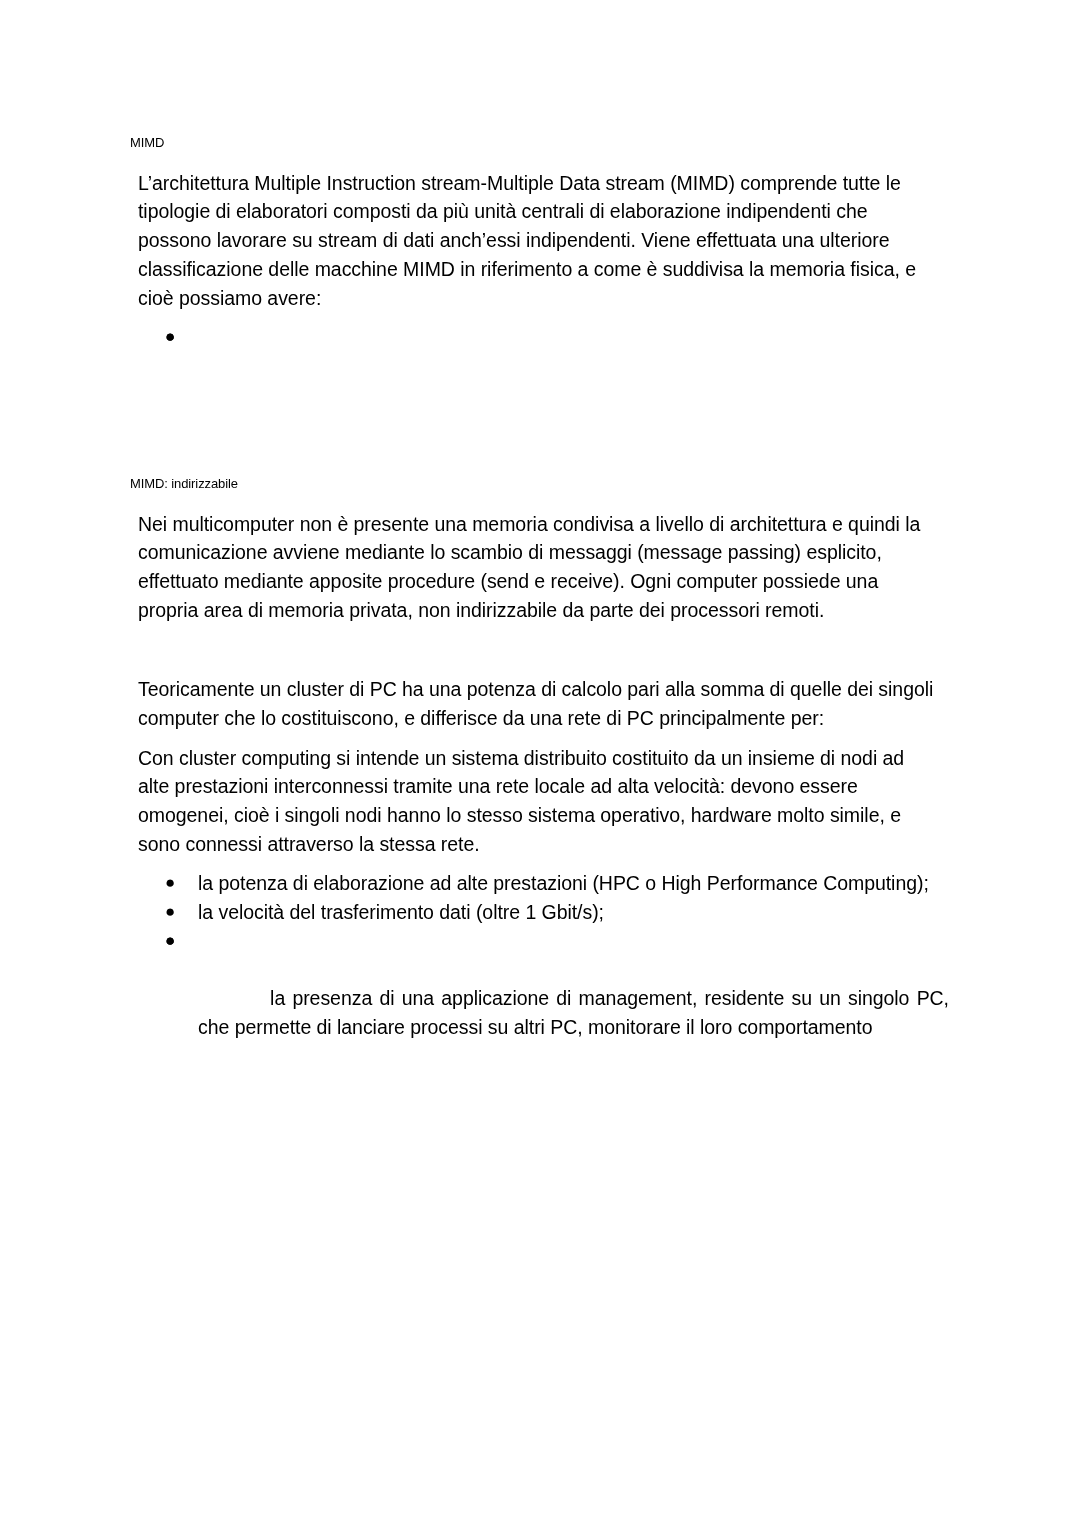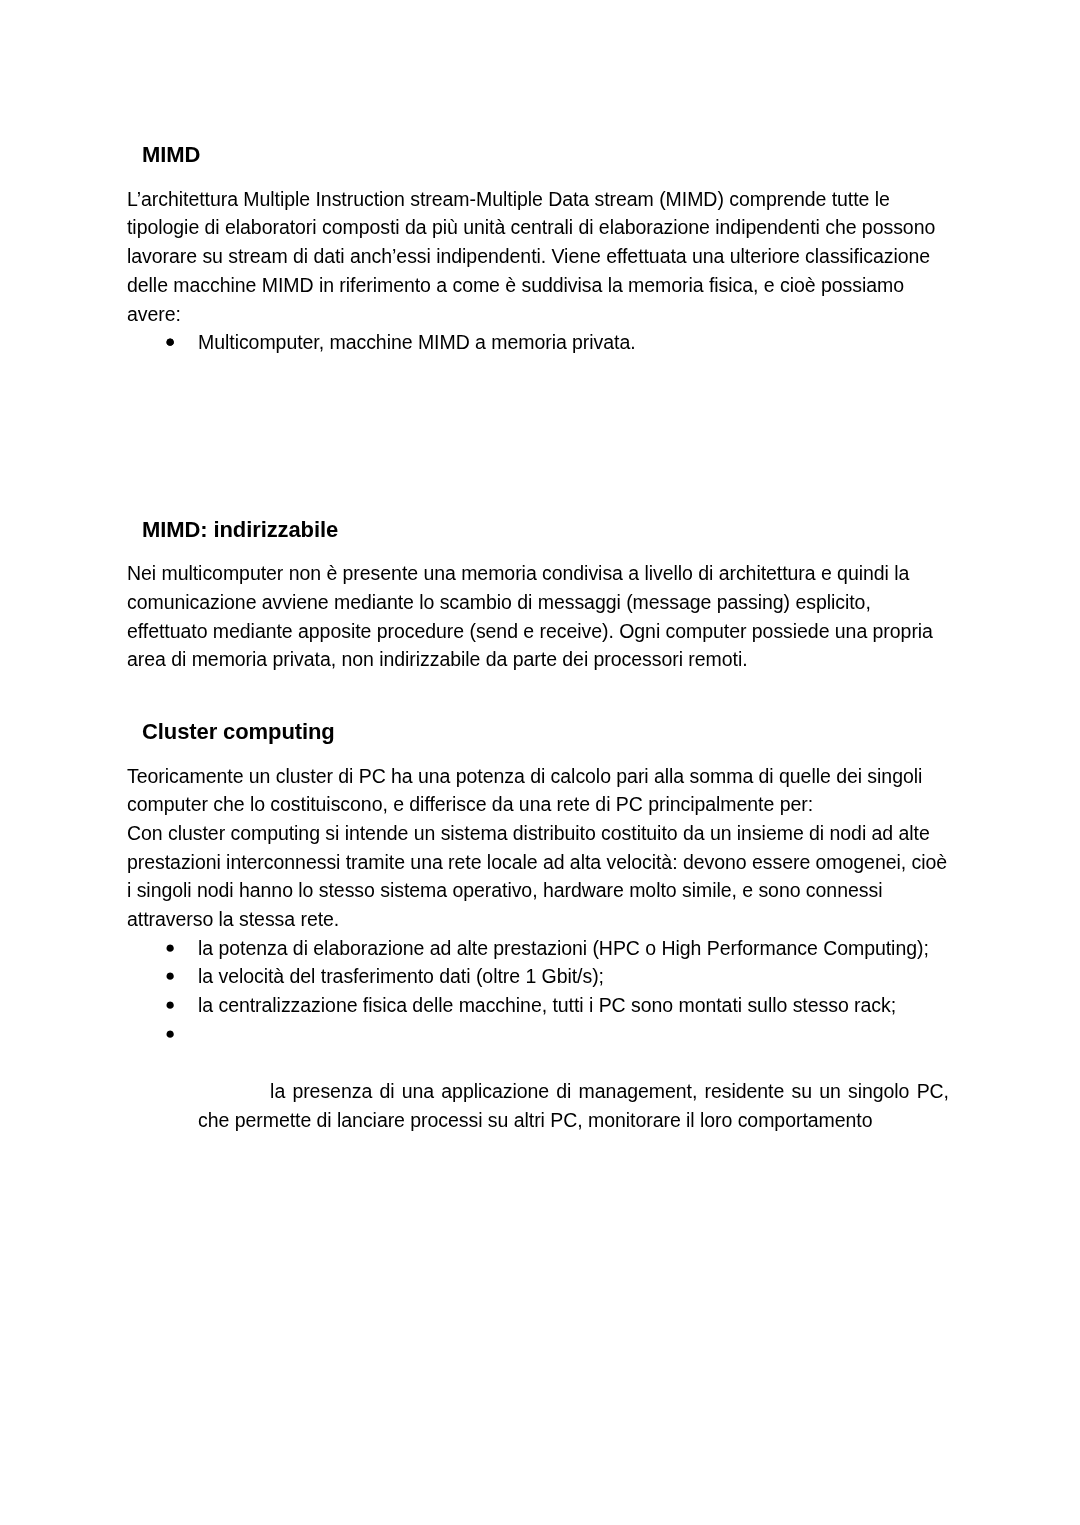--- a/index.html
+++ b/index.html
@@ -24,32 +24,32 @@
   }
 
   .doc-body {
     position: absolute;
     left: 127px;
     top: 126px;
     width: 822px;
   }
 
   .heading {
-    font-size: 22px;
-    font-weight: bold;
+    font-size: 13px;
+    font-weight: normal;
     line-height: 28.7px;
-    margin: 15px;
+    margin: 3px;
     letter-spacing: -0.1px;
   }
 
   .para {
     font-size: 19.5px;
     font-weight: normal;
     line-height: 28.7px;
-    margin: 0;
+    margin: 11px;
     letter-spacing: -0.05px;
   }
 
   .bullet-list {
     list-style: none;
     margin: 0;
     padding: 0;
   }
 
   .bullet-item {
@@ -94,53 +94,50 @@
 
     <div>
       <p class="heading">MIMD</p>
       <p class="para">L’architettura Multiple Instruction stream-Multiple Data stream (MIMD) comprende tutte le tipologie di elaboratori composti da più unità centrali di elaborazione indipendenti che possono lavorare su stream di dati anch’essi indipendenti. Viene effettuata una ulteriore classificazione delle macchine MIMD in riferimento a come è suddivisa la memoria fisica, e cioè possiamo avere:</p>
       <ul class="bullet-list">
         <li class="bullet-item">
           <span class="dot">●</span>
         </li>
         <li class="bullet-item">
           <span class="dot">●</span>
-          <span>Multicomputer, macchine MIMD a memoria privata.</span>
         </li>
       </ul>
     </div>
 
     <div class="spacer-1"></div>
 
 
     <div class="spacer-big"></div>
 
     <div>
       <p class="heading">MIMD: indirizzabile</p>
       <p class="para">Nei multicomputer non è presente una memoria condivisa a livello di architettura e quindi la comunicazione avviene mediante lo scambio di messaggi (message passing) esplicito, effettuato mediante apposite procedure (send e receive). Ogni computer possiede una propria area di memoria privata, non indirizzabile da parte dei processori remoti.</p>
     </div>
 
     <div class="spacer-1"></div>
 
     <div>
-      <p class="heading">Cluster computing</p>
       <p class="para">Teoricamente un cluster di PC ha una potenza di calcolo pari alla somma di quelle dei singoli computer che lo costituiscono, e differisce da una rete di PC principalmente per:</p>
       <p class="para">Con cluster computing si intende un sistema distribuito costituito da un insieme di nodi ad alte prestazioni interconnessi tramite una rete locale ad alta velocità: devono essere omogenei, cioè i singoli nodi hanno lo stesso sistema operativo, hardware molto simile, e sono connessi attraverso la stessa rete.</p>
       <ul class="bullet-list">
         <li class="bullet-item">
           <span class="dot">●</span>
           <span>la potenza di elaborazione ad alte prestazioni (HPC o High Performance Computing);</span>
         </li>
         <li class="bullet-item">
           <span class="dot">●</span>
           <span>la velocità del trasferimento dati (oltre 1 Gbit/s);</span>
         </li>
         <li class="bullet-item">
           <span class="dot">●</span>
-          <span>la centralizzazione fisica delle macchine, tutti i PC sono montati sullo stesso rack;</span>
         </li>
         <li class="bullet-item justify nowrap-blk">
           <span class="dot">●</span>
           <span>la presenza di una applicazione di management, residente su un singolo PC,  che permette di lanciare processi su altri PC, monitorare il loro comportamento</span>
         </li>
       </ul>
     </div>
 
     <div class="spacer-1"></div>
 

